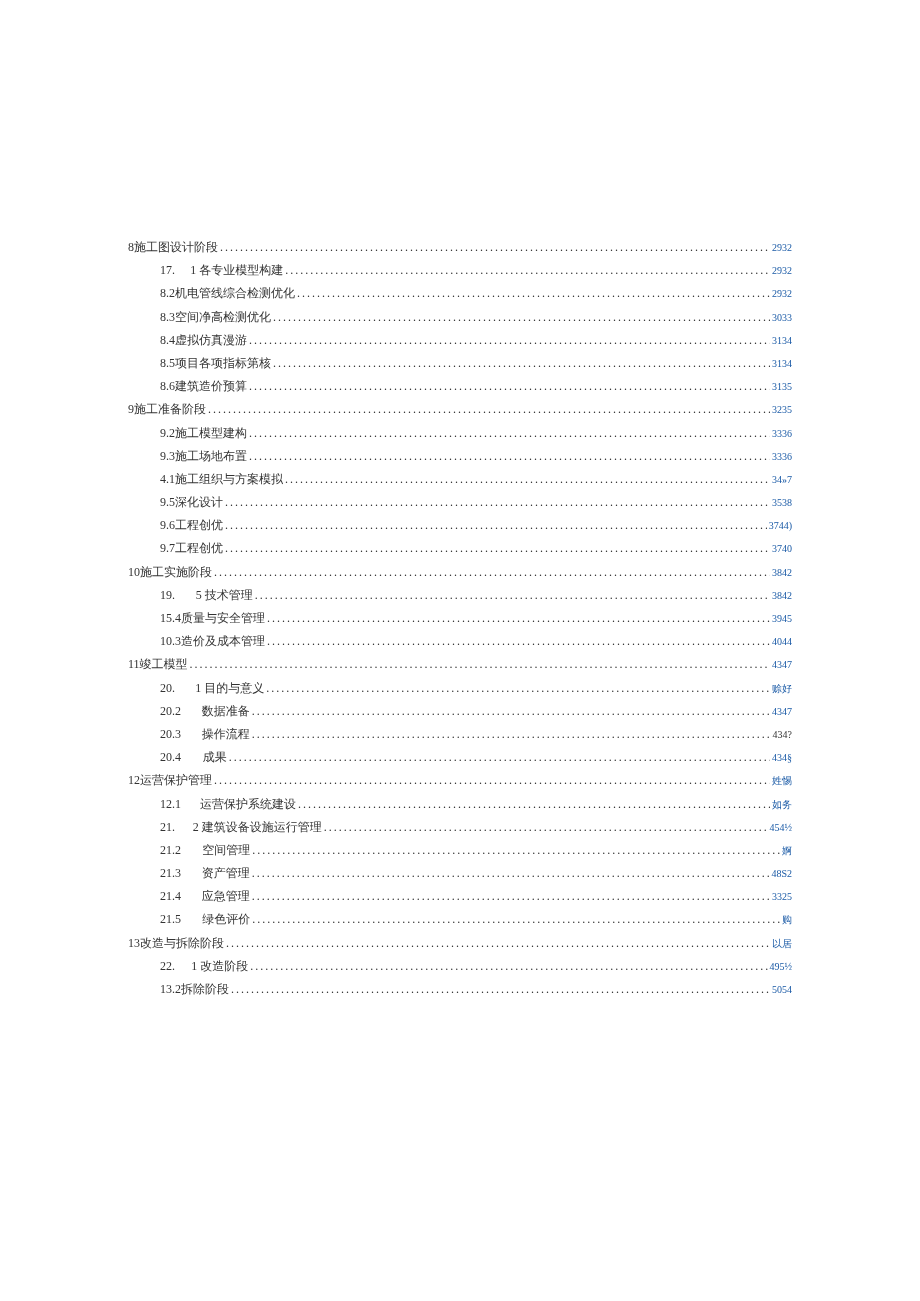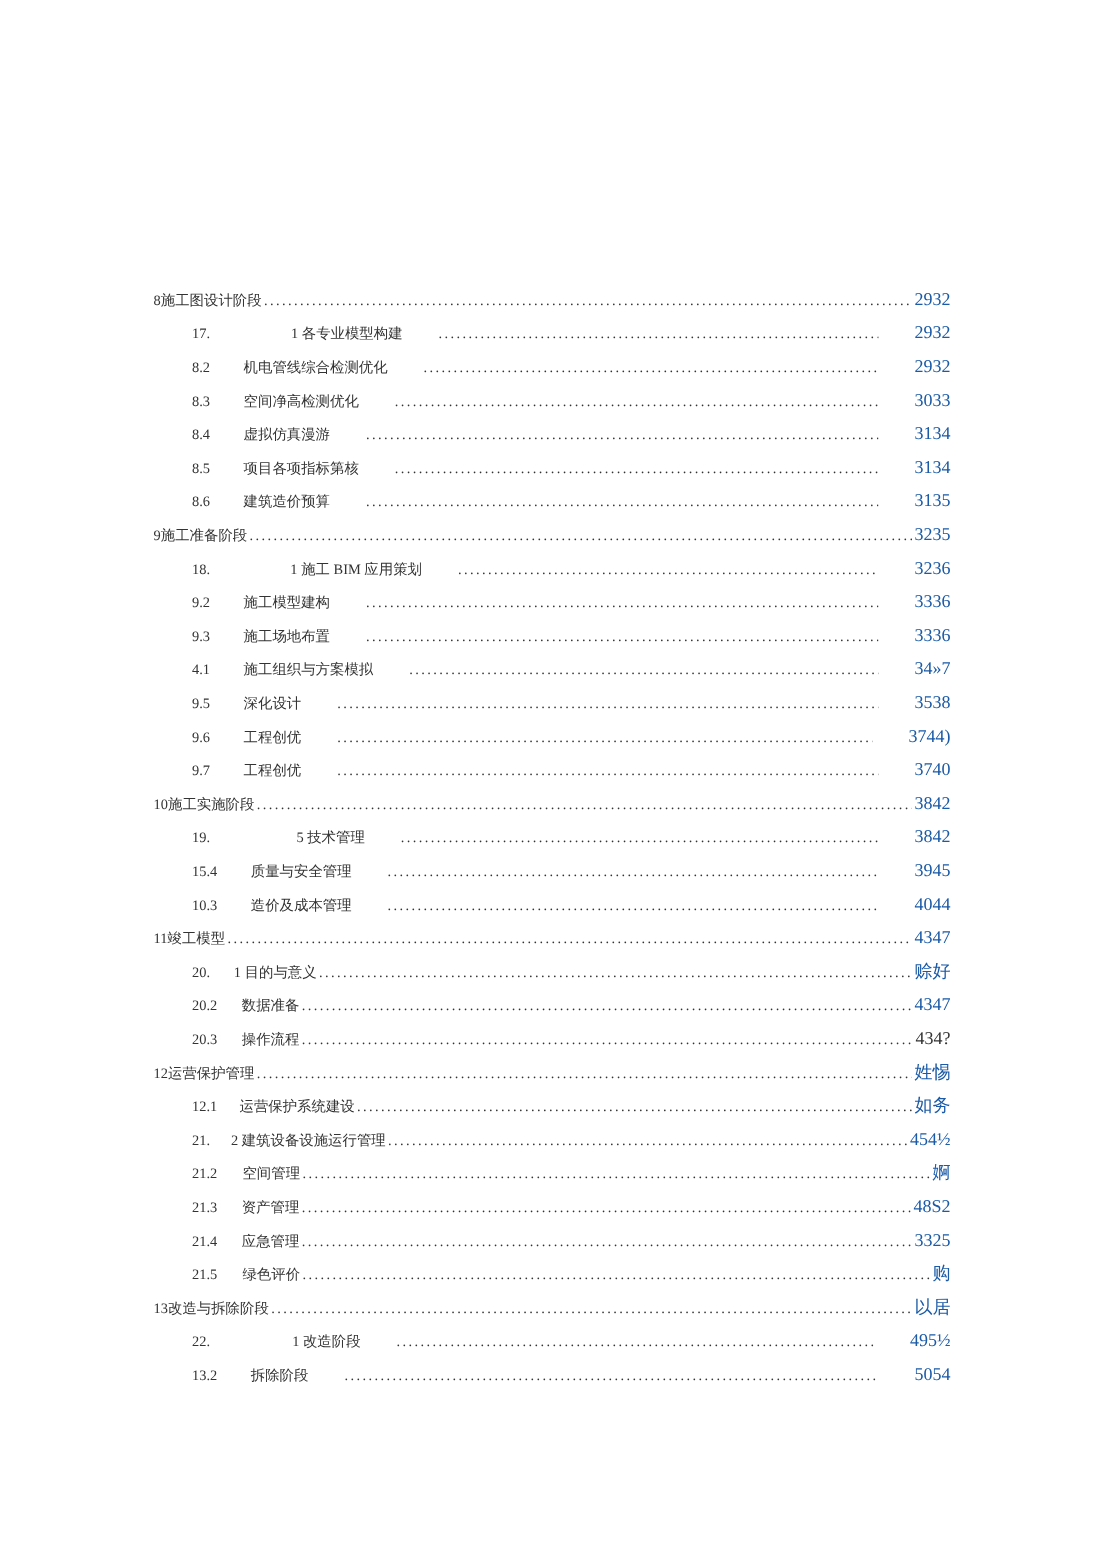--- a/index.html
+++ b/index.html
@@ -22,21 +22,20 @@
     display: flex;
     align-items: baseline;
     white-space: nowrap;
     margin-bottom: 4px;
   }
   .toc-row.level-0 {
     padding-left: 0;
   }
   .toc-row.level-1 {
     padding-left: 32px;
-    gap: 28px;
   }
   .toc-row.level-2 {
     padding-left: 32px;
   }
   .toc-prefix {
     flex: 0 0 auto;
   }
   .toc-label {
     flex: 0 0 auto;
   }
@@ -50,21 +49,21 @@
     margin: 0 2px;
   }
   .toc-leader::after {
     content: "...................................................................................................................................................................................";
     display: block;
     overflow: hidden;
     white-space: nowrap;
   }
   .toc-page {
     flex: 0 0 auto;
-    font-size: 15px;
+    font-size: 10px;
   }
   .toc-page.link {
     color: #1a5aa6;
   }
   .sp-wide {
     display: inline-block;
     width: 28px;
   }
 </style>
 </head>
@@ -115,27 +114,20 @@
         <span class="toc-leader"></span>
         <span class="toc-page link">3135</span>
       </div>
       <div class="toc-row level-0">
         <span class="toc-prefix">9 </span>
         <span class="toc-label">施工准备阶段 </span>
         <span class="toc-leader"></span>
         <span class="toc-page link">3235</span>
       </div>
       <div class="toc-row level-1">
-        <span class="toc-prefix">18.</span>
-        <span class="sp-wide"></span>
-        <span class="toc-label">1 施工 BIM 应用策划 </span>
-        <span class="toc-leader"></span>
-        <span class="toc-page link">3236</span>
-      </div>
-      <div class="toc-row level-1">
         <span class="toc-prefix">9.2 </span>
         <span class="toc-label">施工模型建构 </span>
         <span class="toc-leader"></span>
         <span class="toc-page link">3336</span>
       </div>
       <div class="toc-row level-1">
         <span class="toc-prefix">9.3 </span>
         <span class="toc-label">施工场地布置 </span>
         <span class="toc-leader"></span>
         <span class="toc-page link">3336</span>
@@ -208,20 +200,27 @@
         <span class="toc-label">数据准备 </span>
         <span class="toc-leader"></span>
         <span class="toc-page link">4347</span>
       </div>
       <div class="toc-row level-2">
         <span class="toc-prefix">20.3</span>
         <span class="sp-wide" style="width: 36px;"></span>
         <span class="toc-label">操作流程 </span>
         <span class="toc-leader"></span>
         <span class="toc-page">434?</span>
+      </div>
+      <div class="toc-row level-2">
+        <span class="toc-prefix">20.4</span>
+        <span class="sp-wide" style="width: 36px;"></span>
+        <span class="toc-label">成果</span>
+        <span class="toc-leader"></span>
+        <span class="toc-page link">434§</span>
       </div>
       <div class="toc-row level-0">
         <span class="toc-prefix">12 </span>
         <span class="toc-label">运营保护管理 </span>
         <span class="toc-leader"></span>
         <span class="toc-page link">姓惕</span>
       </div>
       <div class="toc-row level-2">
         <span class="toc-prefix">12.1</span>
         <span class="sp-wide" style="width: 36px;"></span>

